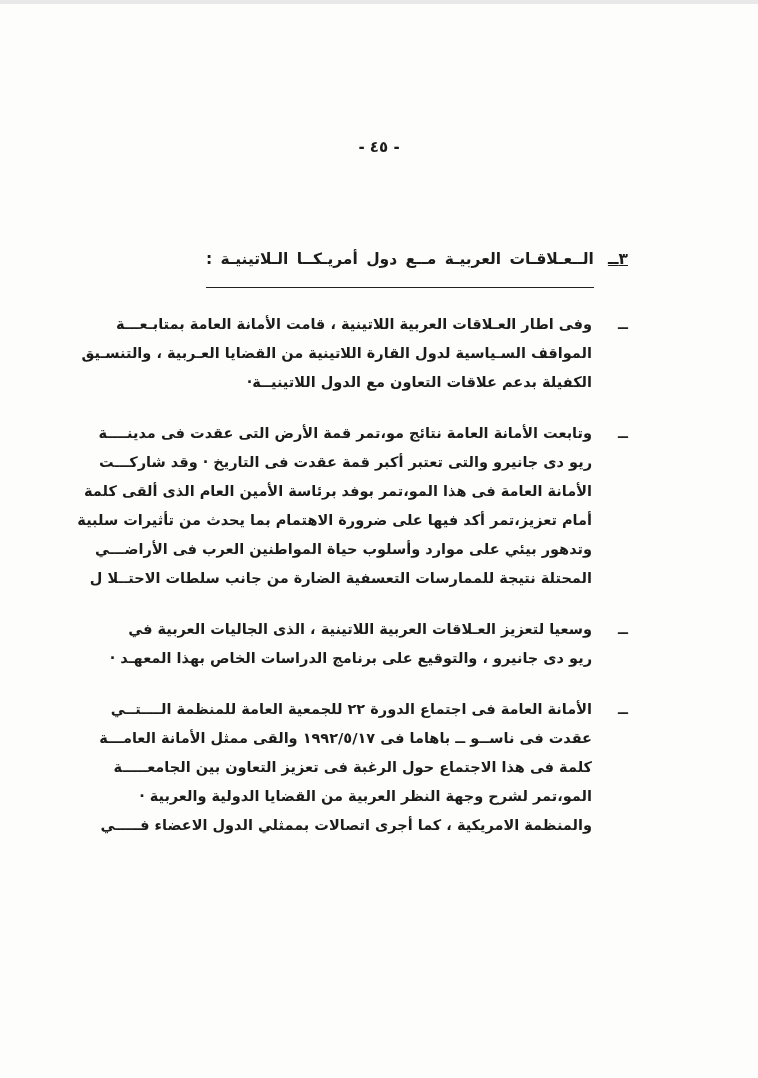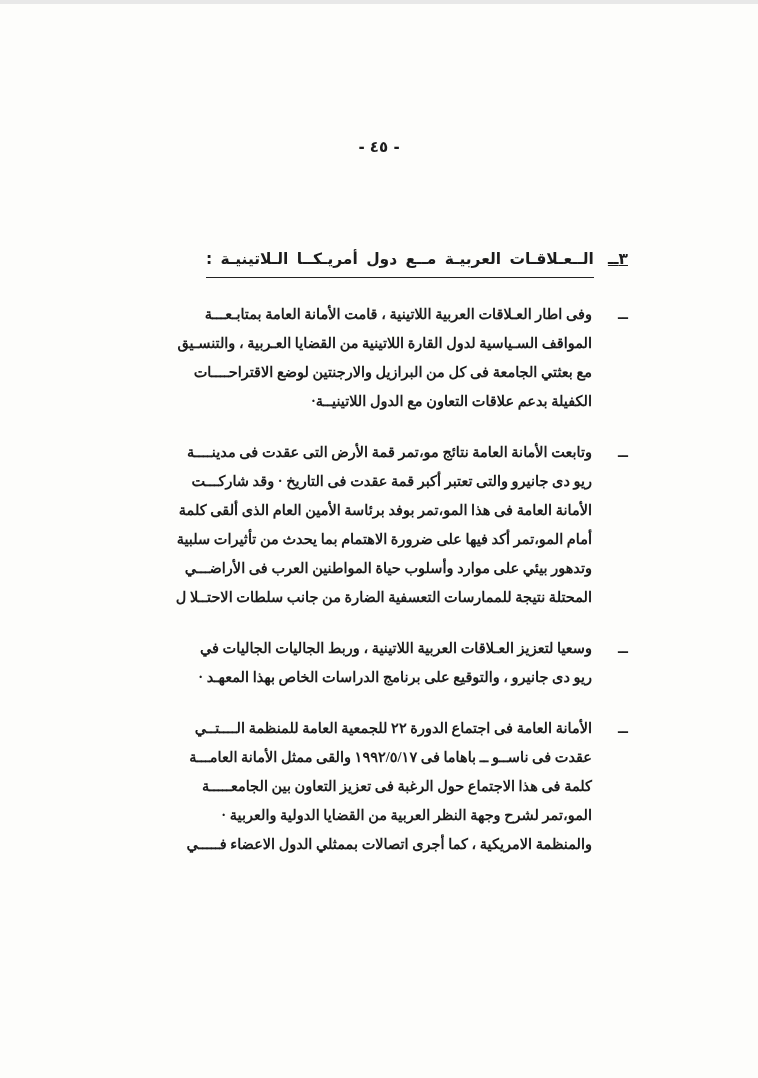--- a/index.html
+++ b/index.html
@@ -31,36 +31,36 @@
   .heading-row {
     display:flex;
     align-items:baseline;
     gap:14px;
     font-size:15.5px;
     line-height:24px;
   }
   .h-index { flex:none;text-decoration:underline; }
   .h-text {
     border-bottom:1.6px solid #222;
-    padding-bottom:6px;
+    padding-bottom:16px;
     white-space:nowrap;
     word-spacing:3px;
   }
   .para {
     display:flex;
     margin-top:22px;
     font-size:14.5px;
     line-height:29px;
   }
   .para .marker {
     flex:none;
     width:36px;
     color:#222;
   }
-  .para .lines { flex:1; min-width:0;font-family:Liberation Serif, serif; }
+  .para .lines { flex:1; min-width:0; }
   .para .line { white-space:nowrap; }
 </style>
 </head>
 <body>
 
 <div class="sheet">
 
   <div class="page-number">- ٤٥ -</div>
 
   <div class="content">
@@ -68,41 +68,40 @@
     <div class="heading-row">
       <span class="h-index">٣ــ</span>
       <span class="h-text">الــعـلاقـات  العربيـة  مــع دول أمريـكــا  الـلاتينيـة :</span>
     </div>
 
     <div class="para">
       <span class="marker">ــ</span>
       <div class="lines">
         <div class="line">وفى اطار العـلاقات العربية اللاتينية ، قامت الأمانة العامة بمتابـعـــة</div>
         <div class="line">المواقف السـياسية لدول القارة اللاتينية  من القضايا العـربية ، والتنسـيق</div>
-        <div class="line">مع بعثتي الجامعة فى كل من البرازيل والارجنتين لوضع الاقتراحــــات</div>
         <div class="line">الكفيلة بدعم  علاقات التعاون مع الدول اللاتينيــة·</div>
       </div>
     </div>
 
     <div class="para">
       <span class="marker">ــ</span>
       <div class="lines">
         <div class="line">وتابعت الأمانة العامة نتائج مو،تمر قمة الأرض التى عقدت فى مدينــــة</div>
         <div class="line">ريو دى جانيرو والتى تعتبر أكبر قمة عقدت فى التاريخ · وقد شاركـــت</div>
         <div class="line">الأمانة العامة فى هذا المو،تمر بوفد برئاسة الأمين العام الذى ألقى كلمة</div>
-        <div class="line">أمام المو،تمر أكد فيها  على ضرورة الاهتمام بما  يحدث من تأثيرات سلبية</div>
+        <div class="line">أمام تعزيز،تمر أكد فيها  على ضرورة الاهتمام بما  يحدث من تأثيرات سلبية</div>
         <div class="line">وتدهور بيئي على موارد وأسلوب حياة المواطنين العرب فى الأراضـــي</div>
         <div class="line">المحتلة نتيجة للممارسات التعسفية الضارة من جانب سلطات الاحتــلا ل</div>
       </div>
     </div>
 
     <div class="para">
       <span class="marker">ــ</span>
       <div class="lines">
-        <div class="line">وسعيا لتعزيز العـلاقات العربية اللاتينية ، وربط الجاليات الجاليات في</div>
+        <div class="line">وسعيا لتعزيز العـلاقات العربية اللاتينية ، الذى الجاليات العربية في</div>
         <div class="line">ريو دى جانيرو ، والتوقيع على برنامج الدراسات الخاص بهذا المعهـد ·</div>
       </div>
     </div>
 
     <div class="para">
       <span class="marker">ــ</span>
       <div class="lines">
         <div class="line">الأمانة العامة فى اجتماع الدورة ٢٢ للجمعية العامة للمنظمة الــــتــي</div>
         <div class="line">عقدت فى ناســو ــ باهاما فى ١٩٩٢/٥/١٧ والقى ممثل الأمانة العامـــة</div>
         <div class="line">كلمة فى هذا الاجتماع حول الرغبة فى تعزيز التعاون بين الجامعـــــة</div>

